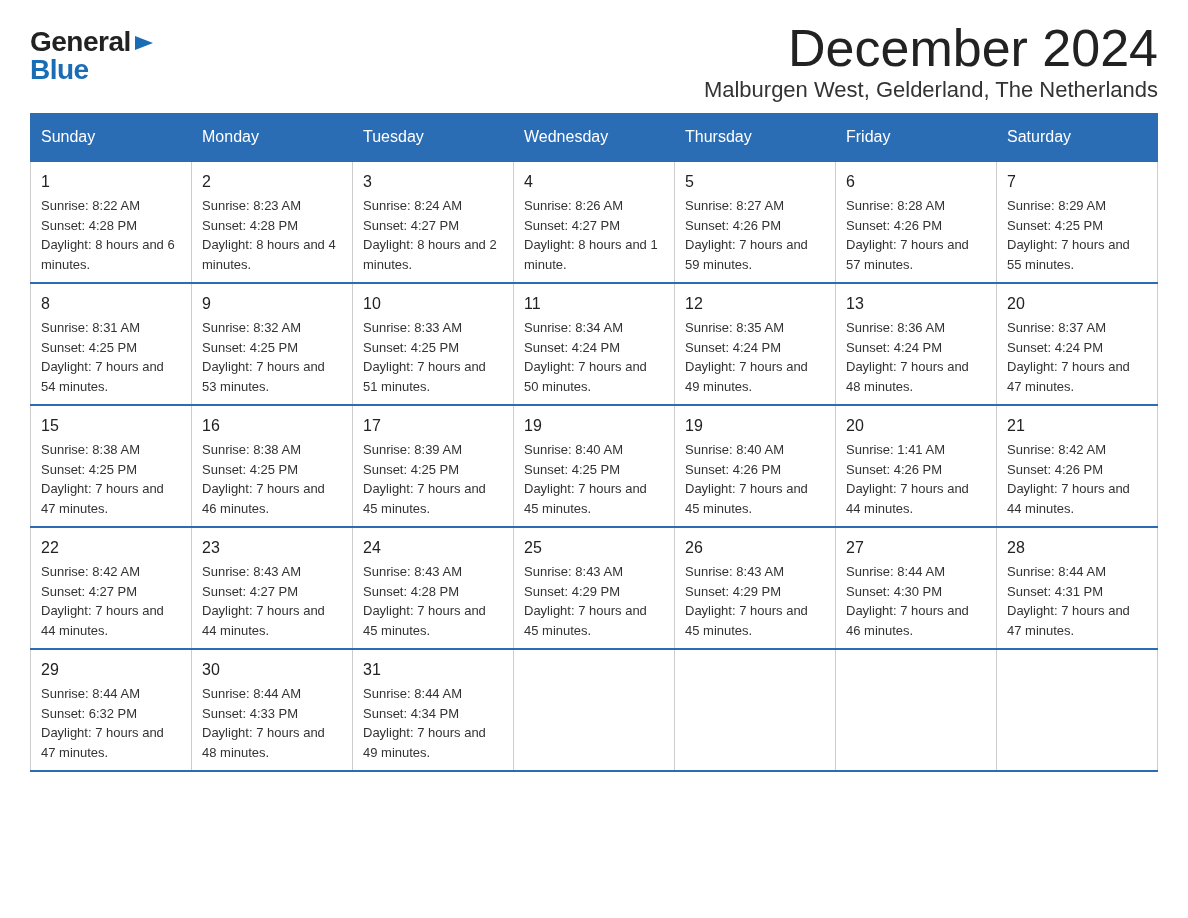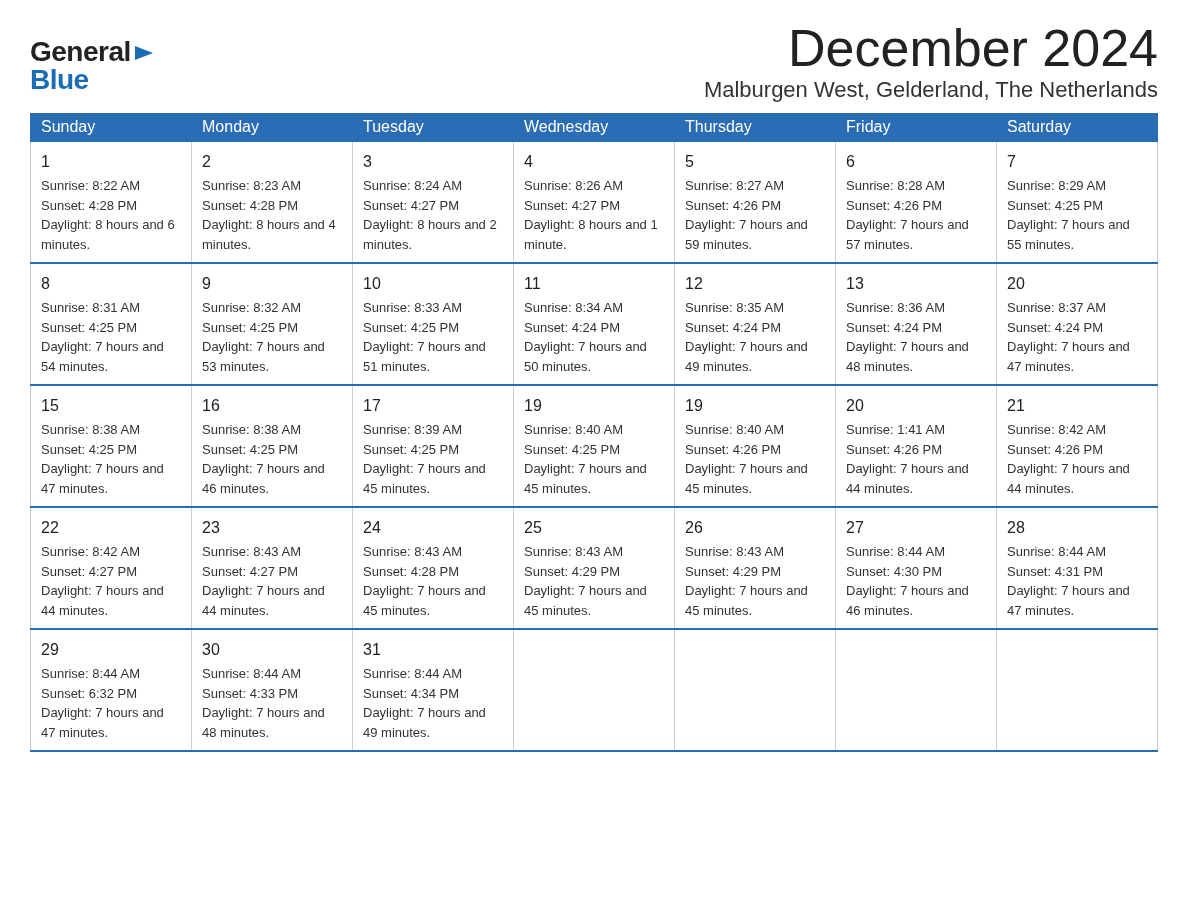--- a/index.html
+++ b/index.html
@@ -6,21 +6,21 @@
     body {
       font-family: Arial, sans-serif;
       background: #fff;
       color: #222;
       padding: 20px 30px;
       width: 1188px;
       min-height: 918px;
     }
     .header-row {
       display: flex;
-      align-items: center;
+      align-items: flex-start;
       justify-content: space-between;
       margin-bottom: 10px;
     }
     .logo {
       display: flex;
       flex-direction: column;
       align-items: flex-start;
       margin-top: 8px;
     }
     .logo-text-general {
@@ -56,21 +56,21 @@
       font-weight: normal;
     }
     .calendar-table {
       width: 100%;
       border-collapse: collapse;
       margin-top: 8px;
     }
     .calendar-table th {
       background-color: #2a6db5;
       color: #fff;
-      padding: 4px 10px;
+      padding: 14px 10px;
       font-size: 16px;
       font-weight: normal;
       text-align: left;
       border: 1px solid #2a6db5;
     }
     .calendar-table td {
       border: 1px solid #ccc;
       vertical-align: top;
       padding: 8px 10px;
       width: calc(100% / 7);

